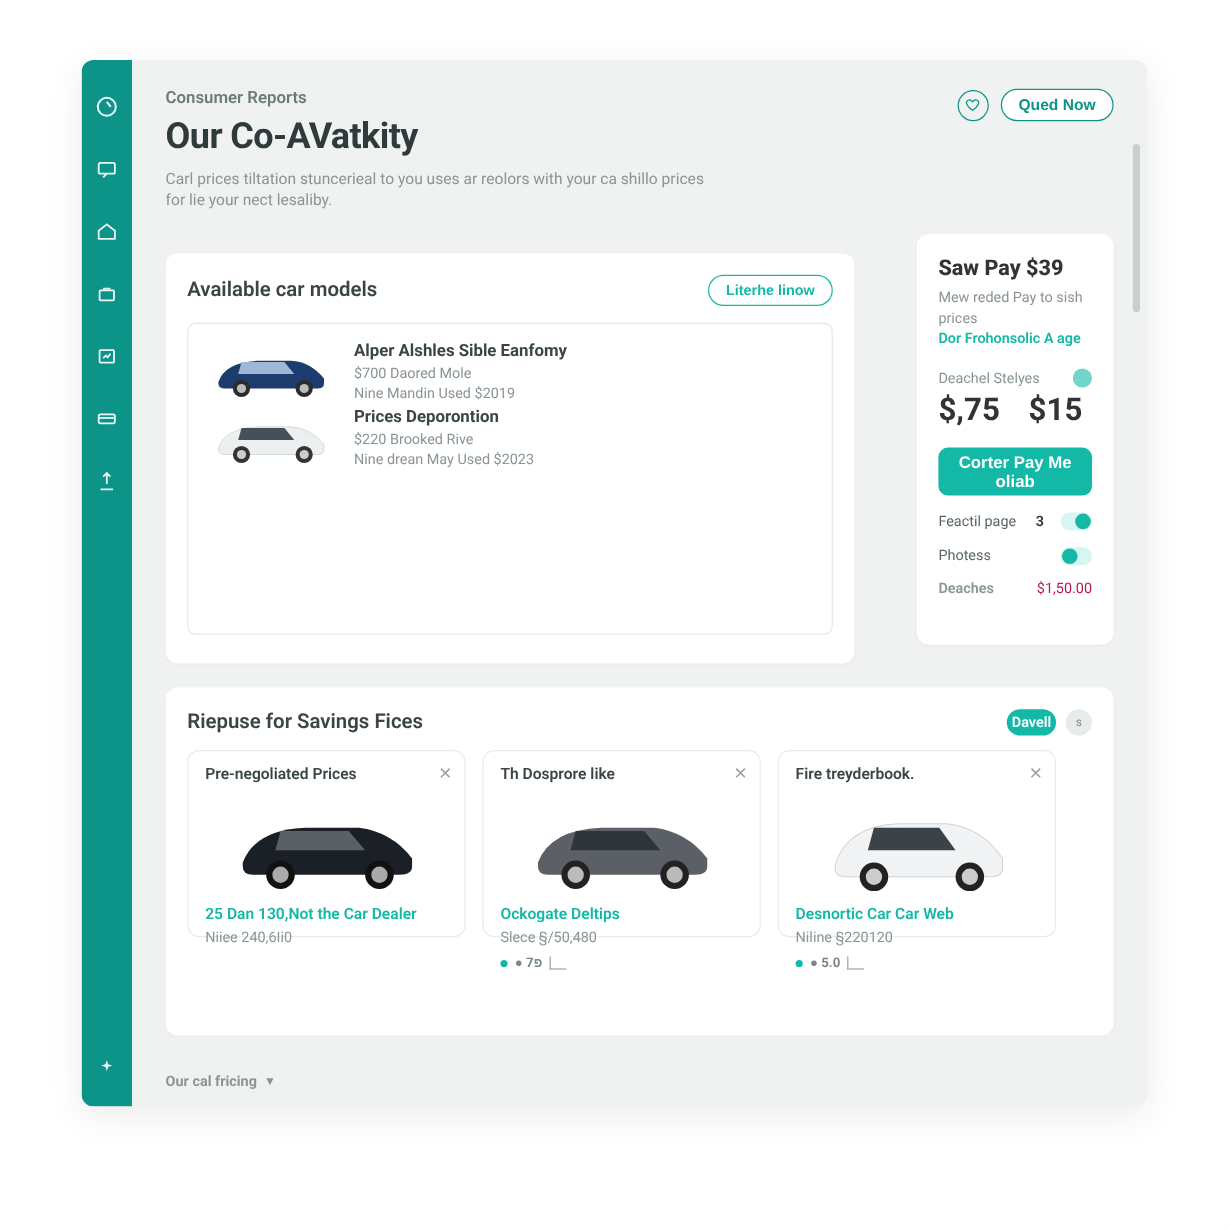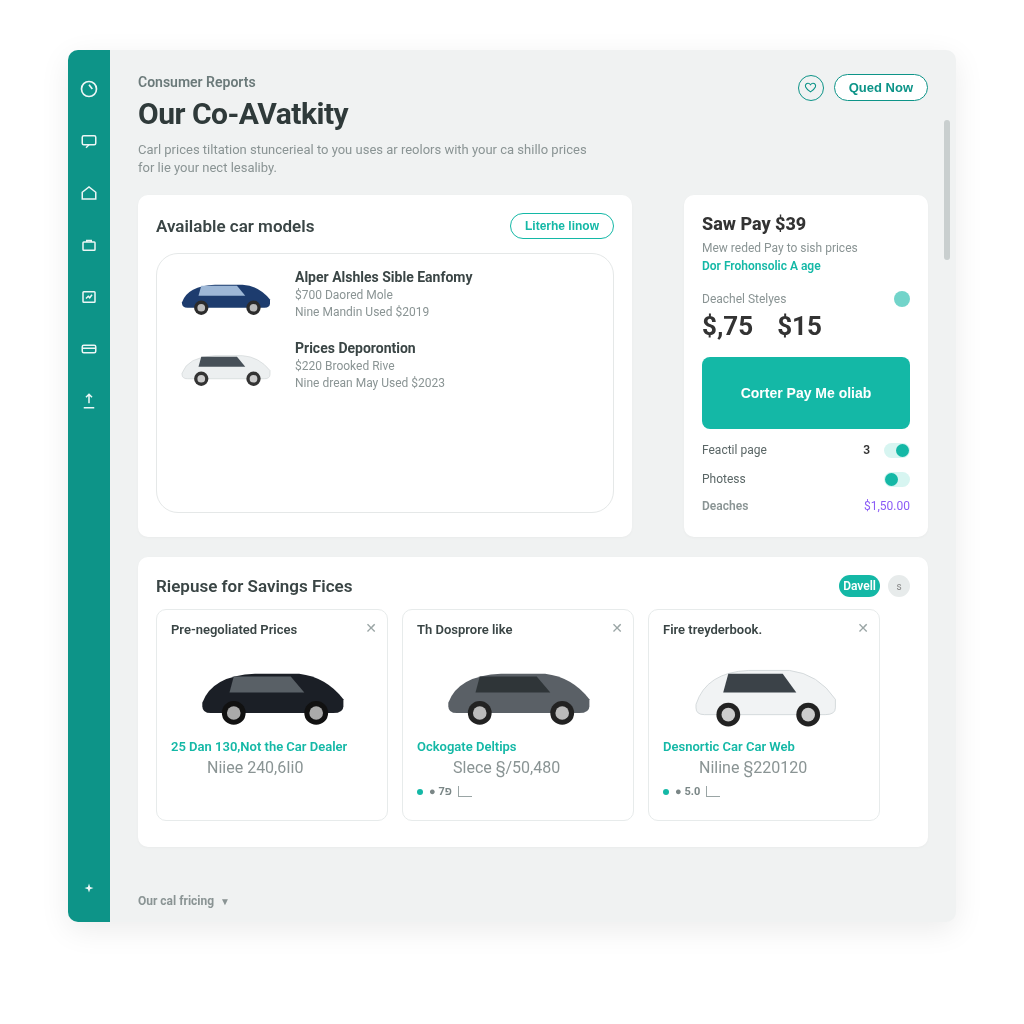--- a/index.html
+++ b/index.html
@@ -11,60 +11,60 @@
   .content { flex: 1; position: relative; padding: 24px 28px 20px 28px; overflow: hidden; }
   .scrollbar { position: absolute; right: 6px; top: 70px; width: 6px; height: 140px; background: #c9cfcf; border-radius: 3px; }
   .breadcrumb { color: #6b7a7a; font-size: 14px; font-weight: 600; margin-bottom: 6px; }
   .page-title { font-size: 30px; font-weight: 700; color: #2f3a3a; letter-spacing: -0.5px; margin-bottom: 10px; }
   .page-sub { color: #8a9494; font-size: 13px; line-height: 1.4; max-width: 460px; margin-bottom: 18px; }
   .top-actions { position: absolute; right: 28px; top: 24px; display: flex; gap: 10px; align-items: center; }
   .heart-btn { width: 26px; height: 26px; border: 1.5px solid #0d9488; border-radius: 50%; display:flex; align-items:center; justify-content:center; color:#0d9488; }
   .quote-btn { border: 1.5px solid #0d9488; color: #0d9488; background: #fff; border-radius: 16px; padding: 5px 14px; font-size: 13px; font-weight: 600; }
   .row2 { display: flex; gap: 16px; }
   .card { background: #fff; border-radius: 10px; padding: 18px 18px; box-shadow: 0 1px 3px rgba(0,0,0,.03); }
-  .models-card { width: 494px; height: 342px; position: relative; }
+  .models-card { width: 574px; height: 342px; position: relative; margin-top: 16px; }
   .models-head { display:flex; align-items:center; justify-content:space-between; margin-bottom: 14px; }
   .models-title { font-size: 17px; font-weight: 600; color: #3a4545; }
   .pill-outline { border: 1.5px solid #14b8a6; color: #14b8a6; background:#fff; border-radius: 16px; padding: 5px 14px; font-size: 12px; font-weight: 600; }
   .pill-solid { background:#14b8a6; color:#fff; border-radius: 14px; padding: 4px 4px; font-size: 12px; font-weight: 600; }
-  .model-list { border: 1px solid #e5e8e8; border-radius: 22px; padding: 12px 14px; display:flex; flex-direction:column; gap: 16px; height: 260px; }
+  .model-list { border: 1px solid #e5e8e8; border-radius: 7px; padding: 12px 14px; display:flex; flex-direction:column; height: 260px; }
   .model-row { display:flex; gap: 14px; align-items:center; }
   .car-thumb { width: 110px; height: 55px; display:flex; align-items:center; justify-content:center; }
   .mname { font-size: 14px; font-weight: 700; color: #3a4545; }
   .mline { font-size: 12px; color: #8a9494; margin-top: 3px; }
   .pay-card { flex:1; height: 342px; margin-left: 36px; }
   .pay-title { font-size: 18px; font-weight: 800; color:#333; margin-bottom: 6px; }
   .pay-sub { font-size: 12px; color:#8a9494; line-height:1.35; }
   .pay-sub2 { font-size: 12px; color:#14b8a6; font-weight:600; margin-top:2px; }
   .pay-label-row { display:flex; align-items:center; justify-content:space-between; margin-top: 18px; }
   .pay-label { font-size: 12px; color:#8a9494; }
   .dot-badge { width:16px; height:16px; border-radius:50%; background:#14b8a6; opacity:.6; }
   .pay-amounts { display:flex; gap: 24px; margin-top: 4px; }
   .pay-amt { font-size: 26px; font-weight:700; color:#333; }
-  .cta-btn { width: 100%; background:#14b8a6; color:#fff; border:none; border-radius:8px; padding: 28px 0; font-size: 14px; font-weight:600; margin-top: 16px; }
+  .cta-btn { width: 100%; background:#14b8a6; color:#fff; border:none; border-radius:8px; padding: 4px 0; font-size: 14px; font-weight:600; margin-top: 16px; }
   .trow { display:flex; align-items:center; justify-content:space-between; margin-top: 14px; font-size: 12px; color:#5a6666; }
   .trow .num { color:#333; font-weight:600; margin-right:6px; }
   .toggle { width:26px; height:15px; border-radius:8px; background:#d7f5f1; position:relative; }
   .toggle::after { content:""; position:absolute; right:1px; top:1px; width:13px; height:13px; border-radius:50%; background:#14b8a6; }
   .toggle.left::after { left:1px; right:auto; }
   .deach-row { display:flex; justify-content:space-between; font-size:12px; margin-top:12px; }
   .deach-row .dl { color:#8a9494; font-weight:600; }
-  .deach-row .dv { color:#8b5cf6; }
+  .deach-row .dv { color:#be185d; }
   .section2 { margin-top: 20px; }
   .sec2-head { display:flex; align-items:center; justify-content:space-between; margin-bottom:12px;gap:16px; }
   .sec2-title { font-size:17px; font-weight:600; color:#3a4545; }
   .sec2-actions { display:flex; gap:8px; align-items:center; }
   .chip-grey { width:22px; height:22px; border-radius:50%; background:#e7ebeb; display:flex; align-items:center; justify-content:center; font-size:10px; color:#888; }
   .tiles { display:flex; gap:14px; }
-  .tile { background:#fff; border:1px solid #e7ebeb; border-radius:10px; width: 232px; height: 212px; padding: 12px 14px; position:relative; }
+  .tile { background:#fff; border:1px solid #e7ebeb; border-radius:10px; width: 232px; height: 156px; padding: 12px 14px; position:relative; }
   .tile-title { font-size:13px; font-weight:600; color:#3a4545; }
   .tile-close { position:absolute; right:10px; top:10px; color:#9aa5a5; font-size:14px; }
   .tile-img { width:100%; height:86px; display:flex; align-items:center; justify-content:center; margin-top:10px; }
   .tile-link { color:#14b8a6; font-size:13px; font-weight:600; margin-top:6px; display:block; }
-  .tile-meta { font-size:16px; color:#8a9494; margin-top:4px;margin-left:36px; }
+  .tile-meta { font-size:12px; color:#8a9494; margin-top:4px; }
   .tile-dots { display:flex; align-items:center; gap:6px; margin-top:8px; font-size:11px; color:#7a8686; font-weight:700; }
   .d { width:6px; height:6px; border-radius:50%; background:#14b8a6; }
   .bar { width:14px; height:11px; border:1.5px solid #9aa5a5; border-top:none; border-right:none; }
   .footer-dd { position:absolute; left:28px; bottom:14px; color:#8a9494; font-size:12px; display:flex; align-items:center; gap:6px;font-weight:bold; }
   .chev { font-size:10px; }
   
   .carsvg { width: 110px; height: 50px; }
   .carsvg.big { width: 170px; height: 80px; }
 </style>
 </head>

